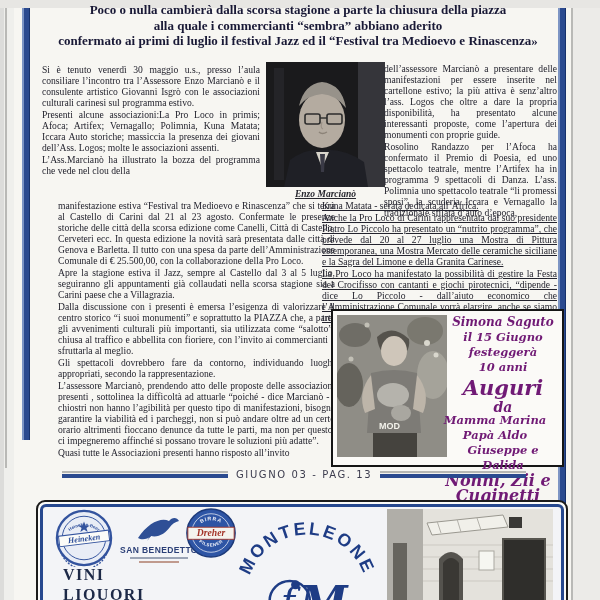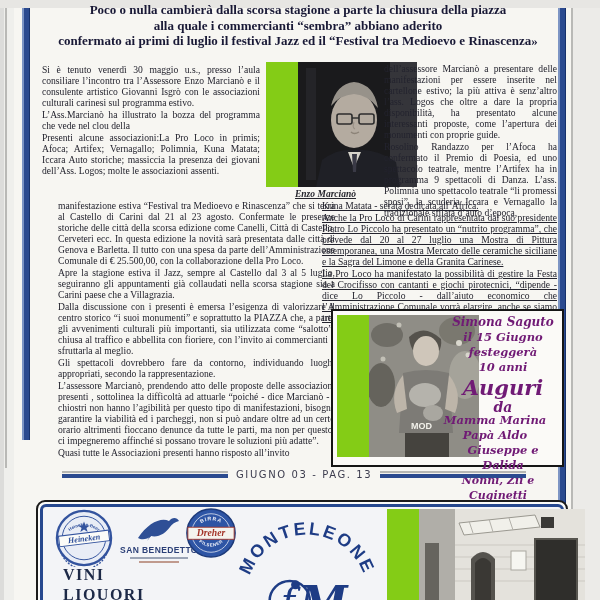--- a/index.html
+++ b/index.html
@@ -11,21 +11,21 @@
   
   .vline-gray{width:2px;background:#b9b9b6;}
   .vbar-blue{width:8px;background:linear-gradient(90deg,#7d95c4 0 2px,#2b4a8f 2px 7px,#17316b 7px);}
   
   .headline{left:38px;top:-6px;width:520px;text-align:center;color:#191936;
             font-weight:700;font-size:13px;line-height:15.5px;}
   
   .coltext{font-size:9.6px;line-height:11px;text-align:justify;color:#23232e;}
   .coltext p{margin:0 0 1px 0;}
   
-  .photo{background:#84cc16;overflow:hidden;padding-left:32px;}
+  .photo{background:#15803d;overflow:hidden;}
   .caption{font-style:italic;font-weight:700;font-size:9.5px;color:#26262e;text-align:center;}
   
   .bbox{left:331px;top:301px;width:229px;height:154px;border:2px solid #151515;background:#fbfaf7;}
   .script{font-family:"DejaVu Serif",serif;font-style:italic;font-weight:700;color:#701a75;text-align:center;}
   
   .rule{height:7px;background:linear-gradient(180deg,#b7b7b4 0 2px,#f2f1ee 2px 3px,#2b4a8f 3px 7px);}
   .footer-label{font-family:"DejaVu Sans",sans-serif;font-size:10px;letter-spacing:1.6px;
                 color:#3b3b4d;text-align:center;white-space:nowrap;}
   
   .adbox{left:36px;top:492px;width:524px;height:160px;border:2px solid #1b1b1b;border-radius:9px;
@@ -49,22 +49,22 @@
   <div class="abs vline-gray" style="left:571px;top:0;height:600px;"></div>
 
   <div class="abs headline">
     <div>Poco o nulla cambierà dalla scorsa stagione a parte la chiusura della piazza</div>
     <div>alla quale i commercianti “sembra” abbiano aderito</div>
     <div>confermato ai primi di luglio il festival Jazz  ed il “Festival tra Medioevo e Rinascenza»</div>
   </div>
 
   <div class="abs coltext" style="left:42px;top:56px;width:218px;">
     <p>Si è tenuto venerdì 30 maggio u.s., presso l’aula consiliare l’incontro tra l’Assessore Enzo Marcianò e il consulente artistico Giovanni Isgrò con le associazioni culturali carinesi sul programma estivo.</p>
+    <p>Presenti alcune associazioni:La Pro Loco in primis; Afoca; Artifex; Vernagallo; Polimnia, Kuna Matata; Iccara Auto storiche; massiccia la presenza dei giovani dell’Ass. Logos; molte le associazioni assenti.</p>
     <p>L’Ass.Marcianò ha illustrato la bozza del programma che vede nel clou della</p>
-    <p>Presenti alcune associazioni:La Pro Loco in primis; Afoca; Artifex; Vernagallo; Polimnia, Kuna Matata; Iccara Auto storiche; massiccia la presenza dei giovani dell’Ass. Logos; molte le associazioni assenti.</p>
   </div>
 
   <div class="abs photo" style="left:266px;top:54px;width:119px;height:125px;">
     <svg width="119" height="125" viewBox="0 0 119 125">
       <rect width="119" height="125" fill="#1a1a1c"></rect>
       <rect x="92" width="27" height="125" fill="#35353a"></rect>
       <rect x="8" y="6" width="10" height="112" fill="#242428"></rect>
       <path d="M18 125 L24 98 Q40 86 56 88 Q78 86 98 100 L102 125 Z" fill="#1f2026"></path>
       <polygon points="50,90 63,90 56,106" fill="#d8d5cc"></polygon>
       <polygon points="54,92 59,92 58,110 55,110" fill="#3a3a46"></polygon>
@@ -123,21 +123,21 @@
       </svg>
     </div>
     <div class="abs script" style="left:114px;top:3px;width:112px;">
       <div style="font-size:12px;line-height:16px;">Simona Saguto</div>
       <div style="font-size:11.5px;line-height:15px;">il 15 Giugno festeggerà</div>
       <div style="font-size:11.5px;line-height:15px;">10 anni</div>
       <div style="font-size:21px;line-height:26px;">Auguri</div>
       <div style="font-size:14px;line-height:12px;">da</div>
       <div style="font-size:11.5px;line-height:15px;margin-left:-16px;width:128px;">Mamma Marina Papà Aldo</div>
       <div style="font-size:11.5px;line-height:15px;">Giuseppe e Dalida</div>
-      <div style="font-size:11px;line-height:15px;margin-left:-10px;width:122px;">Nonni, Zii e Cuginetti</div>
+      <div style="font-size:16px;line-height:15px;margin-left:-10px;width:122px;">Nonni, Zii e Cuginetti</div>
     </div>
   </div>
 
   <div class="abs rule" style="left:62px;top:463px;width:166px;"></div>
   <div class="abs footer-label" style="left:236px;top:461px;width:136px;">GIUGNO 03 - PAG. 13</div>
   <div class="abs rule" style="left:380px;top:463px;width:146px;"></div>
 
   <div class="abs adbox">
     <div class="adbox-inner">
 

